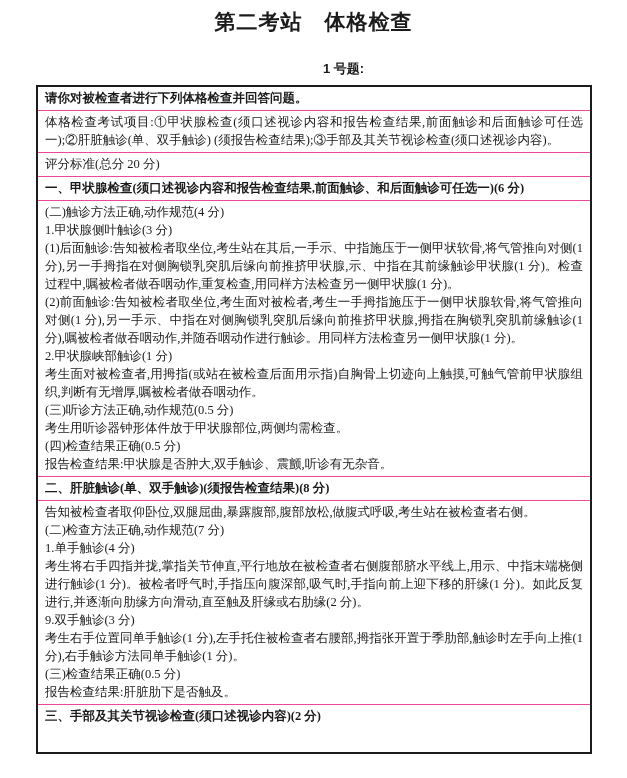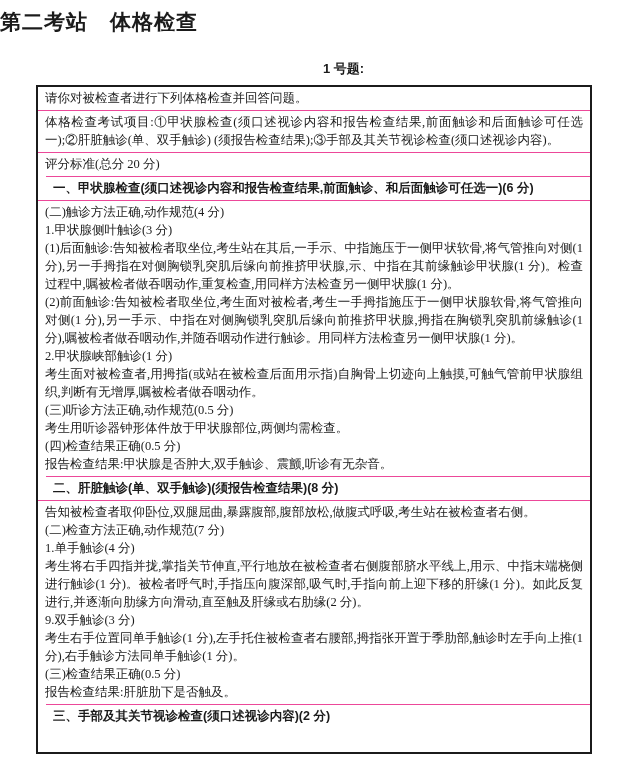--- a/index.html
+++ b/index.html
@@ -6,21 +6,21 @@
   body {
     width: 627px;
     height: 778px;
     overflow: hidden;
     background: #ffffff;
     color: #1b1b1b;
     font-family: "Liberation Serif", "DejaVu Serif", serif;
   }
   .title {
     margin: 8px 0 8px 0;
-    text-align: left;
+    text-align: center;
     font-size: 21px;
     font-weight: bold;
     font-family: "Liberation Sans", "DejaVu Sans", sans-serif;
     letter-spacing: 1px;
   }
   .question-label {
     margin: 24px 0 7px 60px;
     font-size: 13px;
     font-weight: bold;
     font-family: "Liberation Sans", "DejaVu Sans", sans-serif;
@@ -31,25 +31,24 @@
     width: 552px;
     border: 2px solid #1b1b1b;
   }
   .row {
     border-top: 1px solid #ec4899;
     padding: 2px 7px 3px 7px;
     font-size: 12.5px;
     line-height: 18px;
     text-align: justify;
   }
-  .row:first-child { border-top: none; }
+  .row:first-child { border-top: none; font-weight: bold; }
   .row.bold {
     font-weight: bold;
-    font-family: Liberation Sans, sans-serif;
-    margin-left: 8px;
+    font-family: Liberation Serif, serif;
   }
   .row:last-child { min-height: 42px; }
   .para { margin: 0; }
 </style>
 </head>
 <body>
 
 <div class="page">
   <h1 class="title">第二考站　体格检查</h1>
   <div class="question-label">1 号题:</div>

